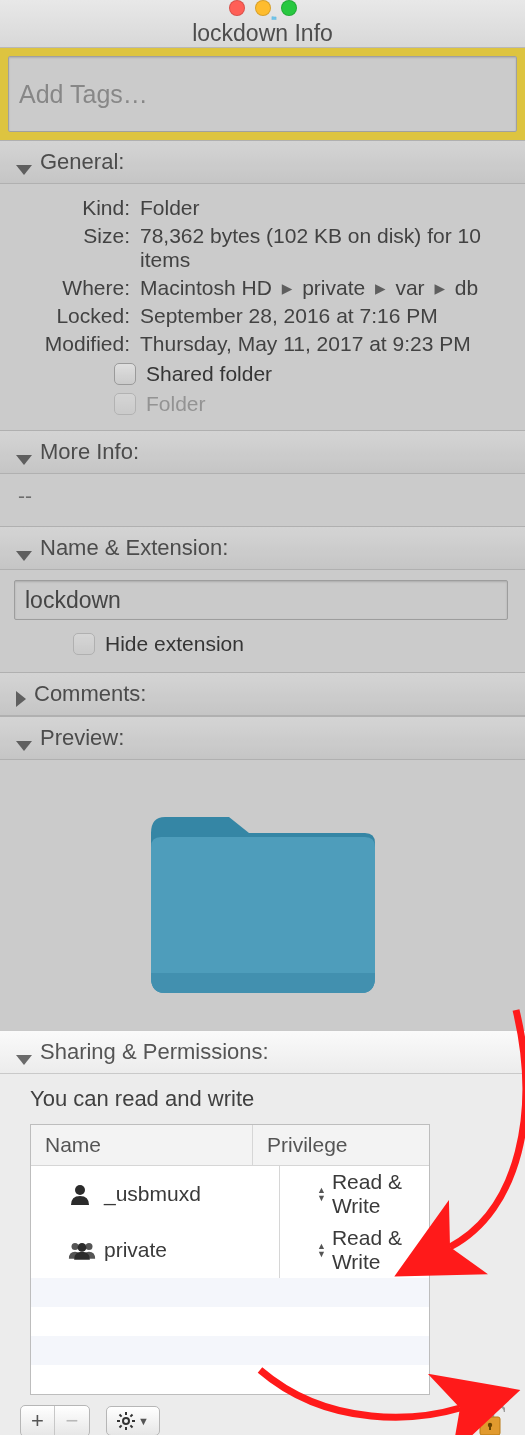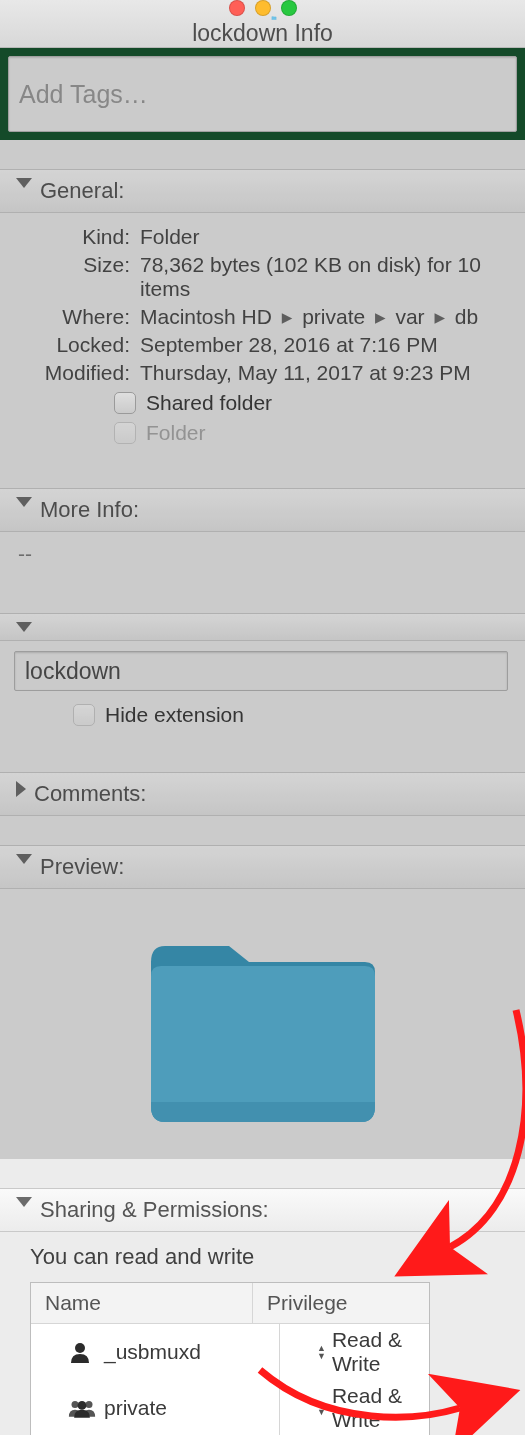--- a/index.html
+++ b/index.html
@@ -34,45 +34,44 @@
   }
   .title-text { font-size: 23px; color: #4d4d4d; }
 
   
   .dim-wrap {
     filter: brightness(0.88) contrast(0.98);
     background: #e8e8e8;
   }
 
   
-  .tags-area { padding: 8px; background: #14532d; }
+  .tags-area { padding: 8px; background: #fde047; }
   .tags-field {
     width: 100%;
     height: 76px;
     border: 1px solid #b7b7b7;
     border-radius: 2px;
     background: #e9e9e9;
     box-shadow: inset 0 1px 2px rgba(0,0,0,0.15);
     padding: 6px 10px;
     font-size: 25px;
     color: #888;
   }
   .tags-field::placeholder { color: #9a9a9a; }
 
   
   .section-hdr {
     padding: 8px 12px 8px 16px;
     border-top: 1px solid #c9c9c9;
     border-bottom: 1px solid #c9c9c9;
     background: linear-gradient(#f3f3f3,#e2e2e2);
     display: flex;
-    align-items: flex-start;
+    align-items: flex-end;
     font-size: 22px;
     color: #555;
-    margin-top: 29px;
   }
   .disclosure {
     width: 0; height: 0;
     margin-right: 8px;
     border-left: 8px solid transparent;
     border-right: 8px solid transparent;
     border-top: 10px solid #6b6b6b;
   }
   .disclosure.closed {
     border-top: 8px solid transparent;
@@ -268,20 +267,21 @@
     <span class="disclosure"></span>
     <span>More Info:</span>
   </div>
   <div class="moreinfo-body">
     <span>--</span>
   </div>
 
   
   <div class="section-hdr">
     <span class="disclosure"></span>
+    <span>Name &amp; Extension:</span>
   </div>
   <input class="name-field" value="lockdown" style="">
   <div class="hideext-row">
     <span class="fake-checkbox" style="opacity:0.55"></span>
     <span class="cb-label">Hide extension</span>
   </div>
 
   
   <div class="section-hdr">
     <span class="disclosure closed"></span>

